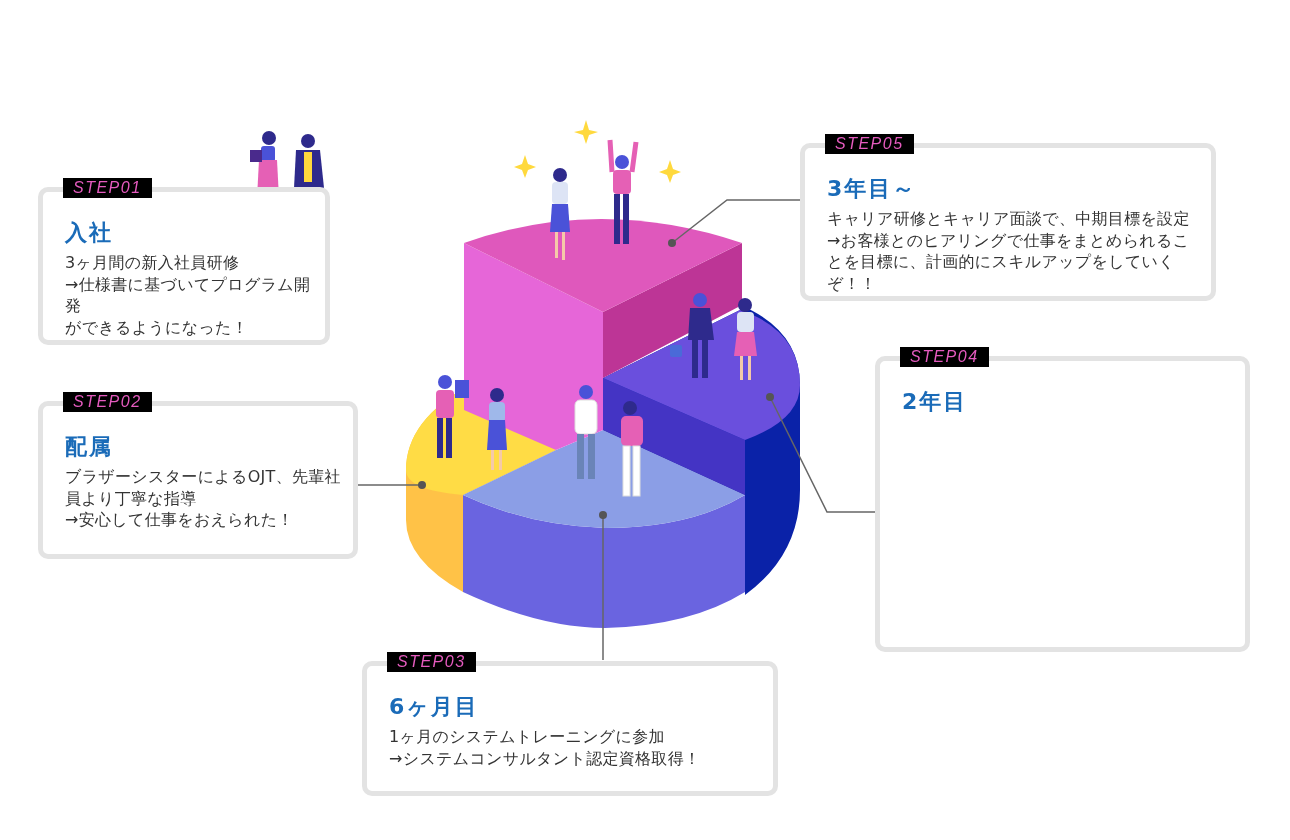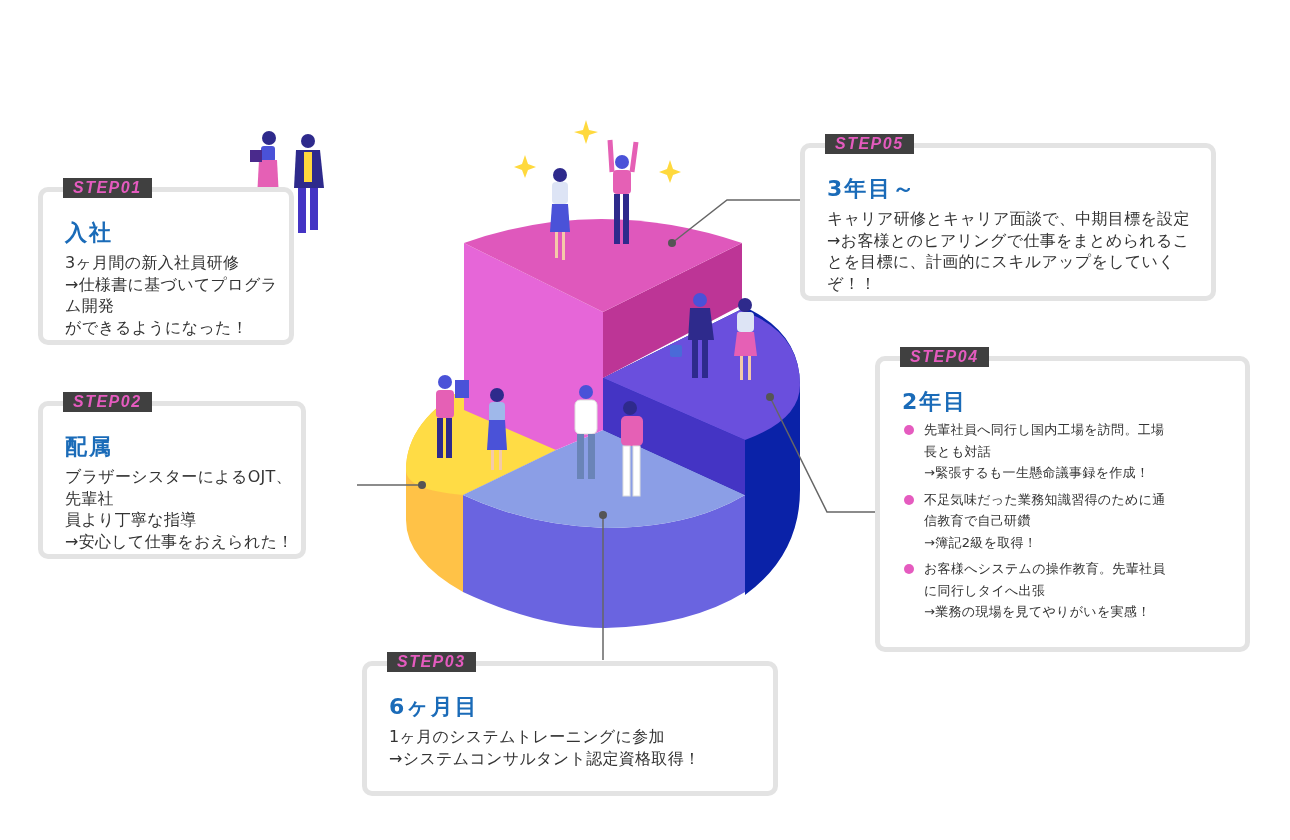--- a/index.html
+++ b/index.html
@@ -1,18 +1,18 @@
 <!DOCTYPE html>
 <html><head>
 <meta charset="utf-8">
 <style>
   html,body{margin:0;padding:0;background:#ffffff;}
   body{width:1290px;height:840px;position:relative;overflow:hidden;font-family:"DejaVu Sans","Liberation Sans",sans-serif;color:#333;}
   .card{position:absolute;border:5px solid #e3e3e3;border-radius:10px;background:#fff;box-sizing:border-box;}
-  .card .step{position:absolute;top:-14px;left:20px;background:#404040;padding:0 10px;font-style:italic;font-weight:bold;color:#e55bbf;font-size:16px;letter-spacing:1.5px;line-height:20px;font-family:"Liberation Sans",sans-serif;}
+  .card .step{position:absolute;top:-14px;left:20px;background:#000000;padding:0 10px;font-style:italic;font-weight:normal;color:#e55bbf;font-size:16px;letter-spacing:1.5px;line-height:20px;font-family:"Liberation Sans",sans-serif;}
   .card .title{position:absolute;left:22px;font-weight:bold;color:#1a6bb8;font-size:22px;letter-spacing:2px;}
   .card .body{position:absolute;left:22px;font-size:16px;line-height:21.5px;color:#333;white-space:pre-line;letter-spacing:0.3px;}
   .card ul{position:absolute;left:22px;margin:0;padding:0;list-style:none;font-size:13px;line-height:21.5px;}
   .card li{position:relative;padding-left:22px;margin-bottom:5px;white-space:pre-line;letter-spacing:0.3px;}
   .card li .dot{position:absolute;left:2px;top:6px;width:10px;height:10px;border-radius:50%;background:#e55bbf;}
   svg{position:absolute;left:0;top:0;}
 </style>
 </head>
 <body>
 
@@ -113,57 +113,46 @@
     <path d="M672 243 L727 200 L802 200"></path>
   </g>
   <g fill="#555">
     <circle cx="422" cy="485" r="4"></circle>
     <circle cx="603" cy="515" r="4"></circle>
     <circle cx="770" cy="397" r="4"></circle>
     <circle cx="672" cy="243" r="4"></circle>
   </g>
 </svg>
 
-<div class="card" style="left:38px;top:187px;width:256px;height:158px;">
+<div class="card" style="left:38px;top:187px;width:292px;height:158px;">
   <div class="step">STEP01</div>
   <div class="title" style="top:26px;">入社</div>
   <div class="body" style="top:60px;">3ヶ月間の新入社員研修
 →仕様書に基づいてプログラム開発
 ができるようになった！</div>
 </div>
 
-<div class="card" style="left:38px;top:401px;width:268px;height:158px;">
+<div class="card" style="left:38px;top:401px;width:320px;height:158px;">
   <div class="step">STEP02</div>
   <div class="title" style="top:26px;">配属</div>
   <div class="body" style="top:60px;">ブラザーシスターによるOJT、先輩社
 員より丁寧な指導
 →安心して仕事をおえられた！</div>
 </div>
 
 <div class="card" style="left:362px;top:661px;width:416px;height:135px;">
   <div class="step">STEP03</div>
   <div class="title" style="top:26px;">6ヶ月目</div>
   <div class="body" style="top:60px;">1ヶ月のシステムトレーニングに参加
 →システムコンサルタント認定資格取得！</div>
 </div>
 
 <div class="card" style="left:875px;top:356px;width:375px;height:296px;">
   <div class="step">STEP04</div>
   <div class="title" style="top:26px;">2年目</div>
-  <ul style="top:58px;">
-    <li><span class="dot"></span><span>先輩社員へ同行し国内工場を訪問。工場
-長とも対話
-→緊張するも一生懸命議事録を作成！</span></li>
-    <li><span class="dot"></span><span>不足気味だった業務知識習得のために通
-信教育で自己研鑽
-→簿記2級を取得！</span></li>
-    <li><span class="dot"></span><span>お客様へシステムの操作教育。先輩社員
-に同行しタイへ出張
-→業務の現場を見てやりがいを実感！</span></li>
-  </ul>
 </div>
 
 <div class="card" style="left:800px;top:143px;width:416px;height:158px;">
   <div class="step">STEP05</div>
   <div class="title" style="top:26px;">3年目～</div>
   <div class="body" style="top:60px;">キャリア研修とキャリア面談で、中期目標を設定
 →お客様とのヒアリングで仕事をまとめられるこ
 とを目標に、計画的にスキルアップをしていくぞ！！</div>
 </div>
 

